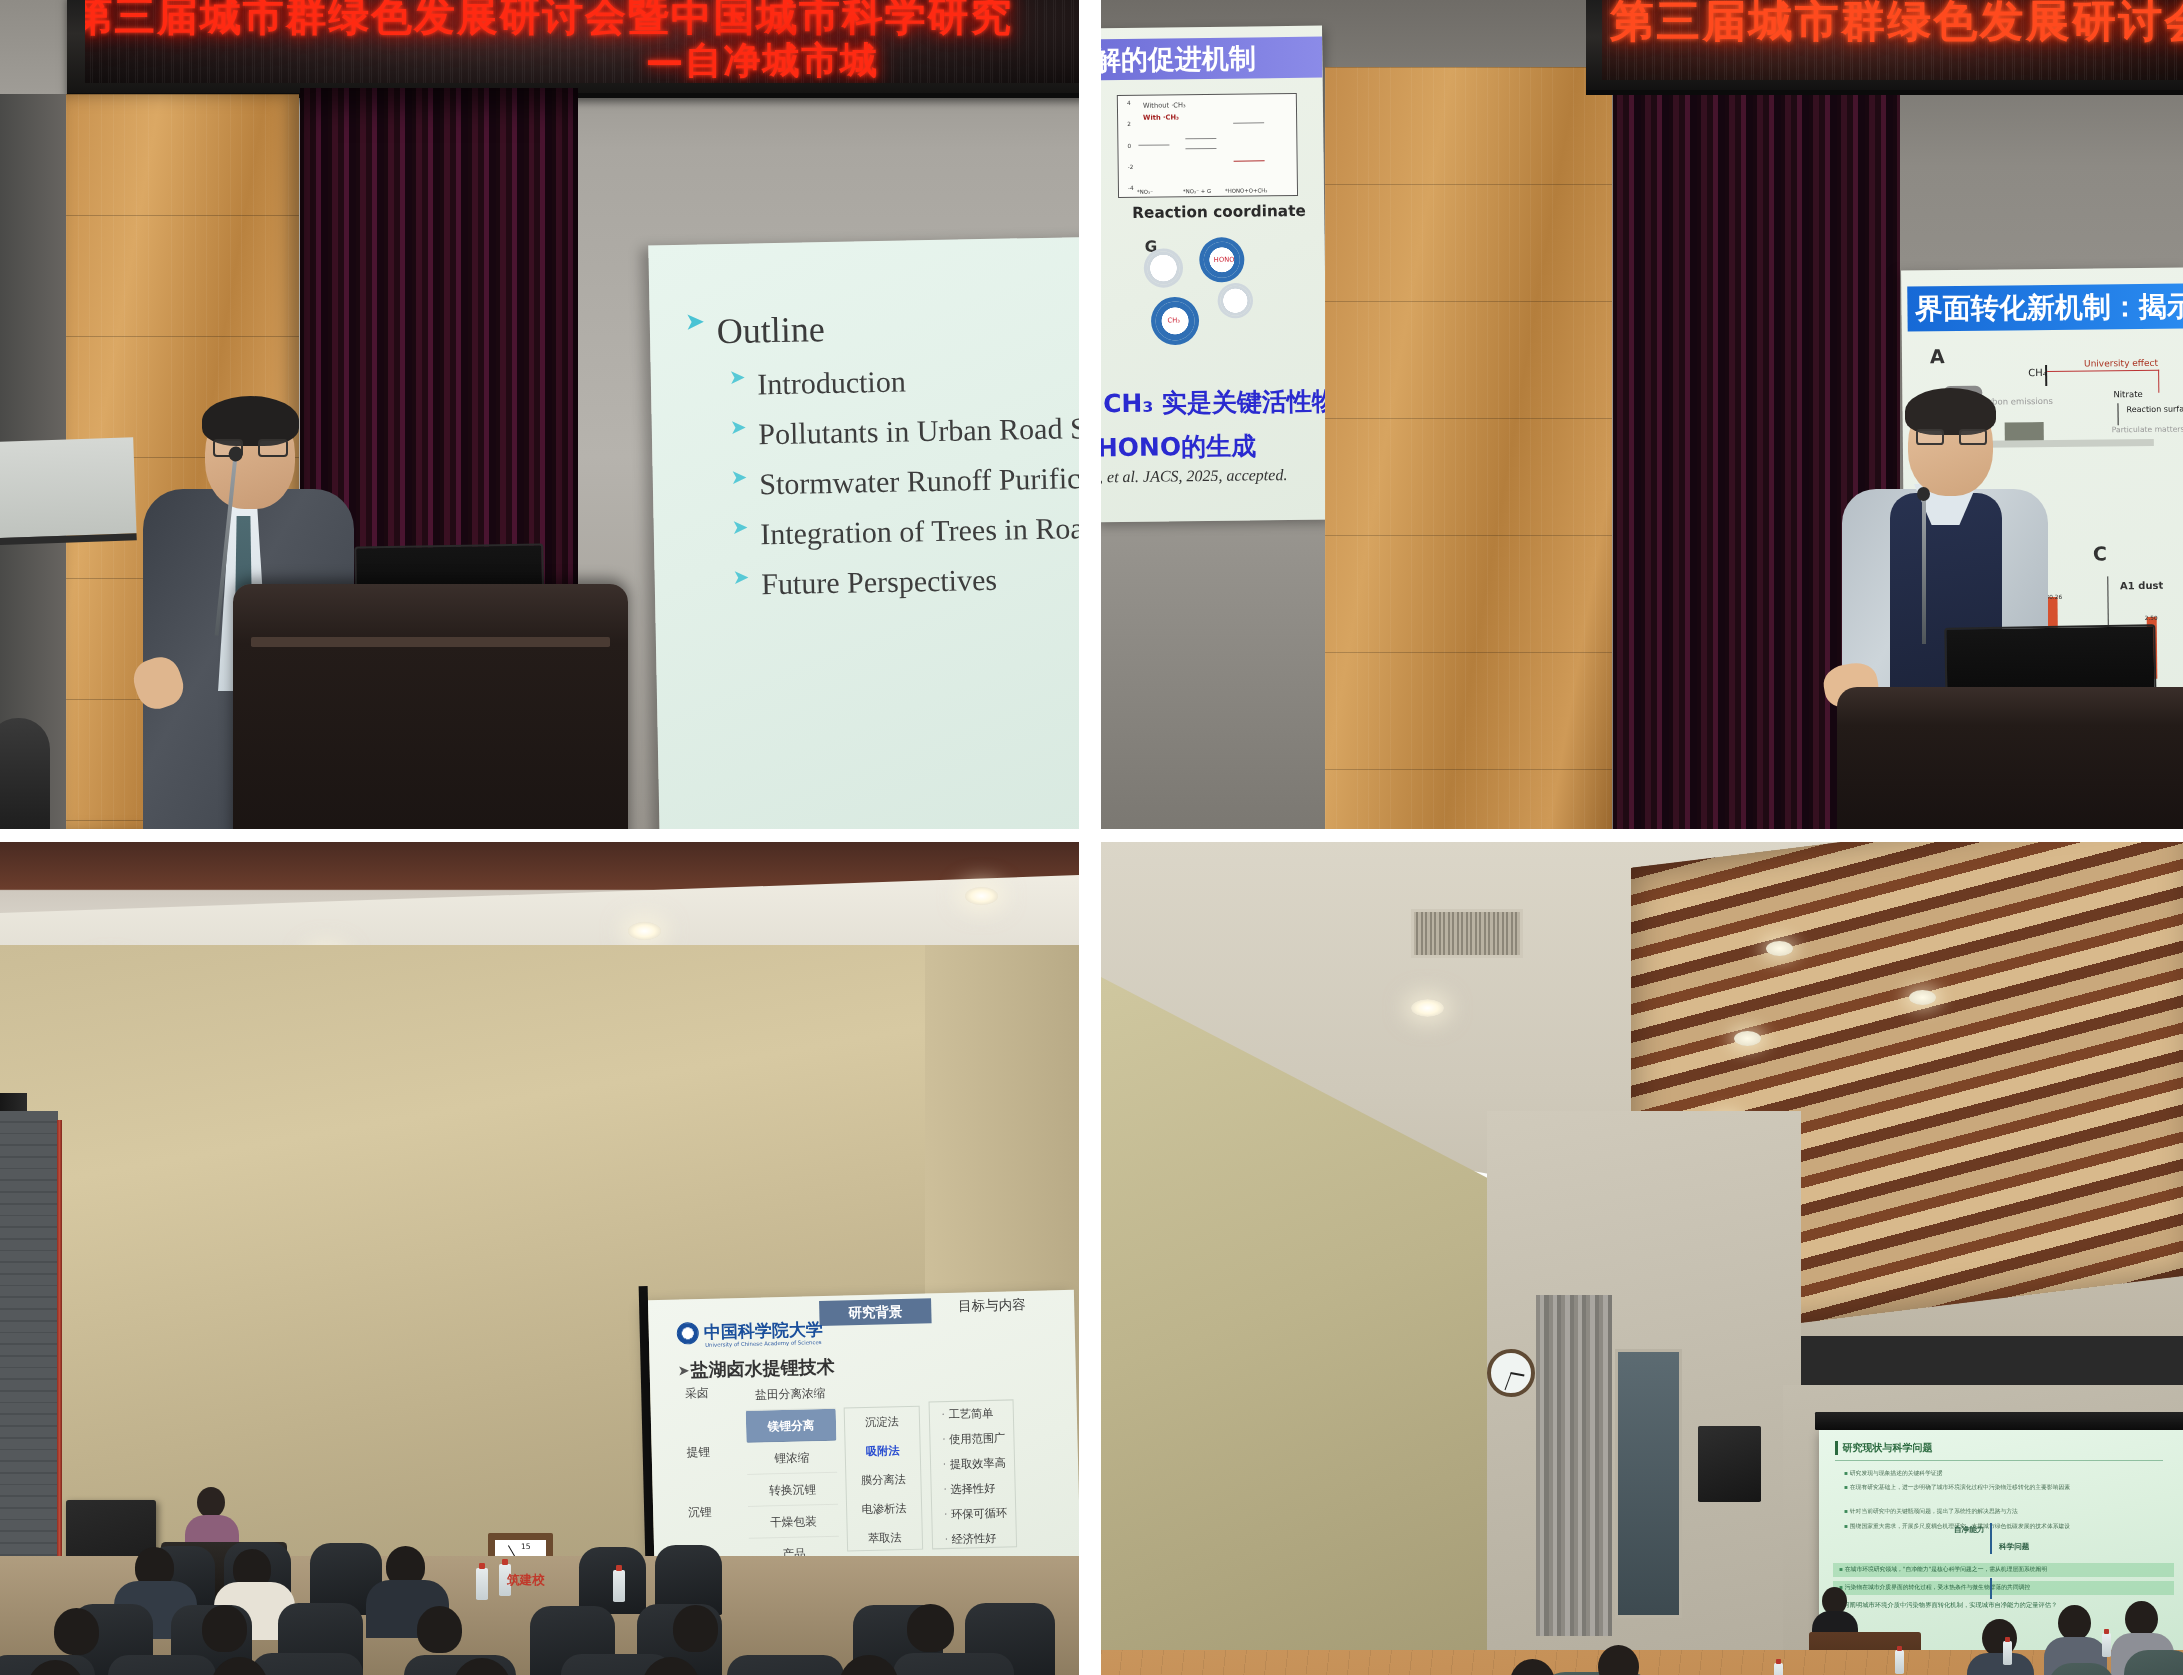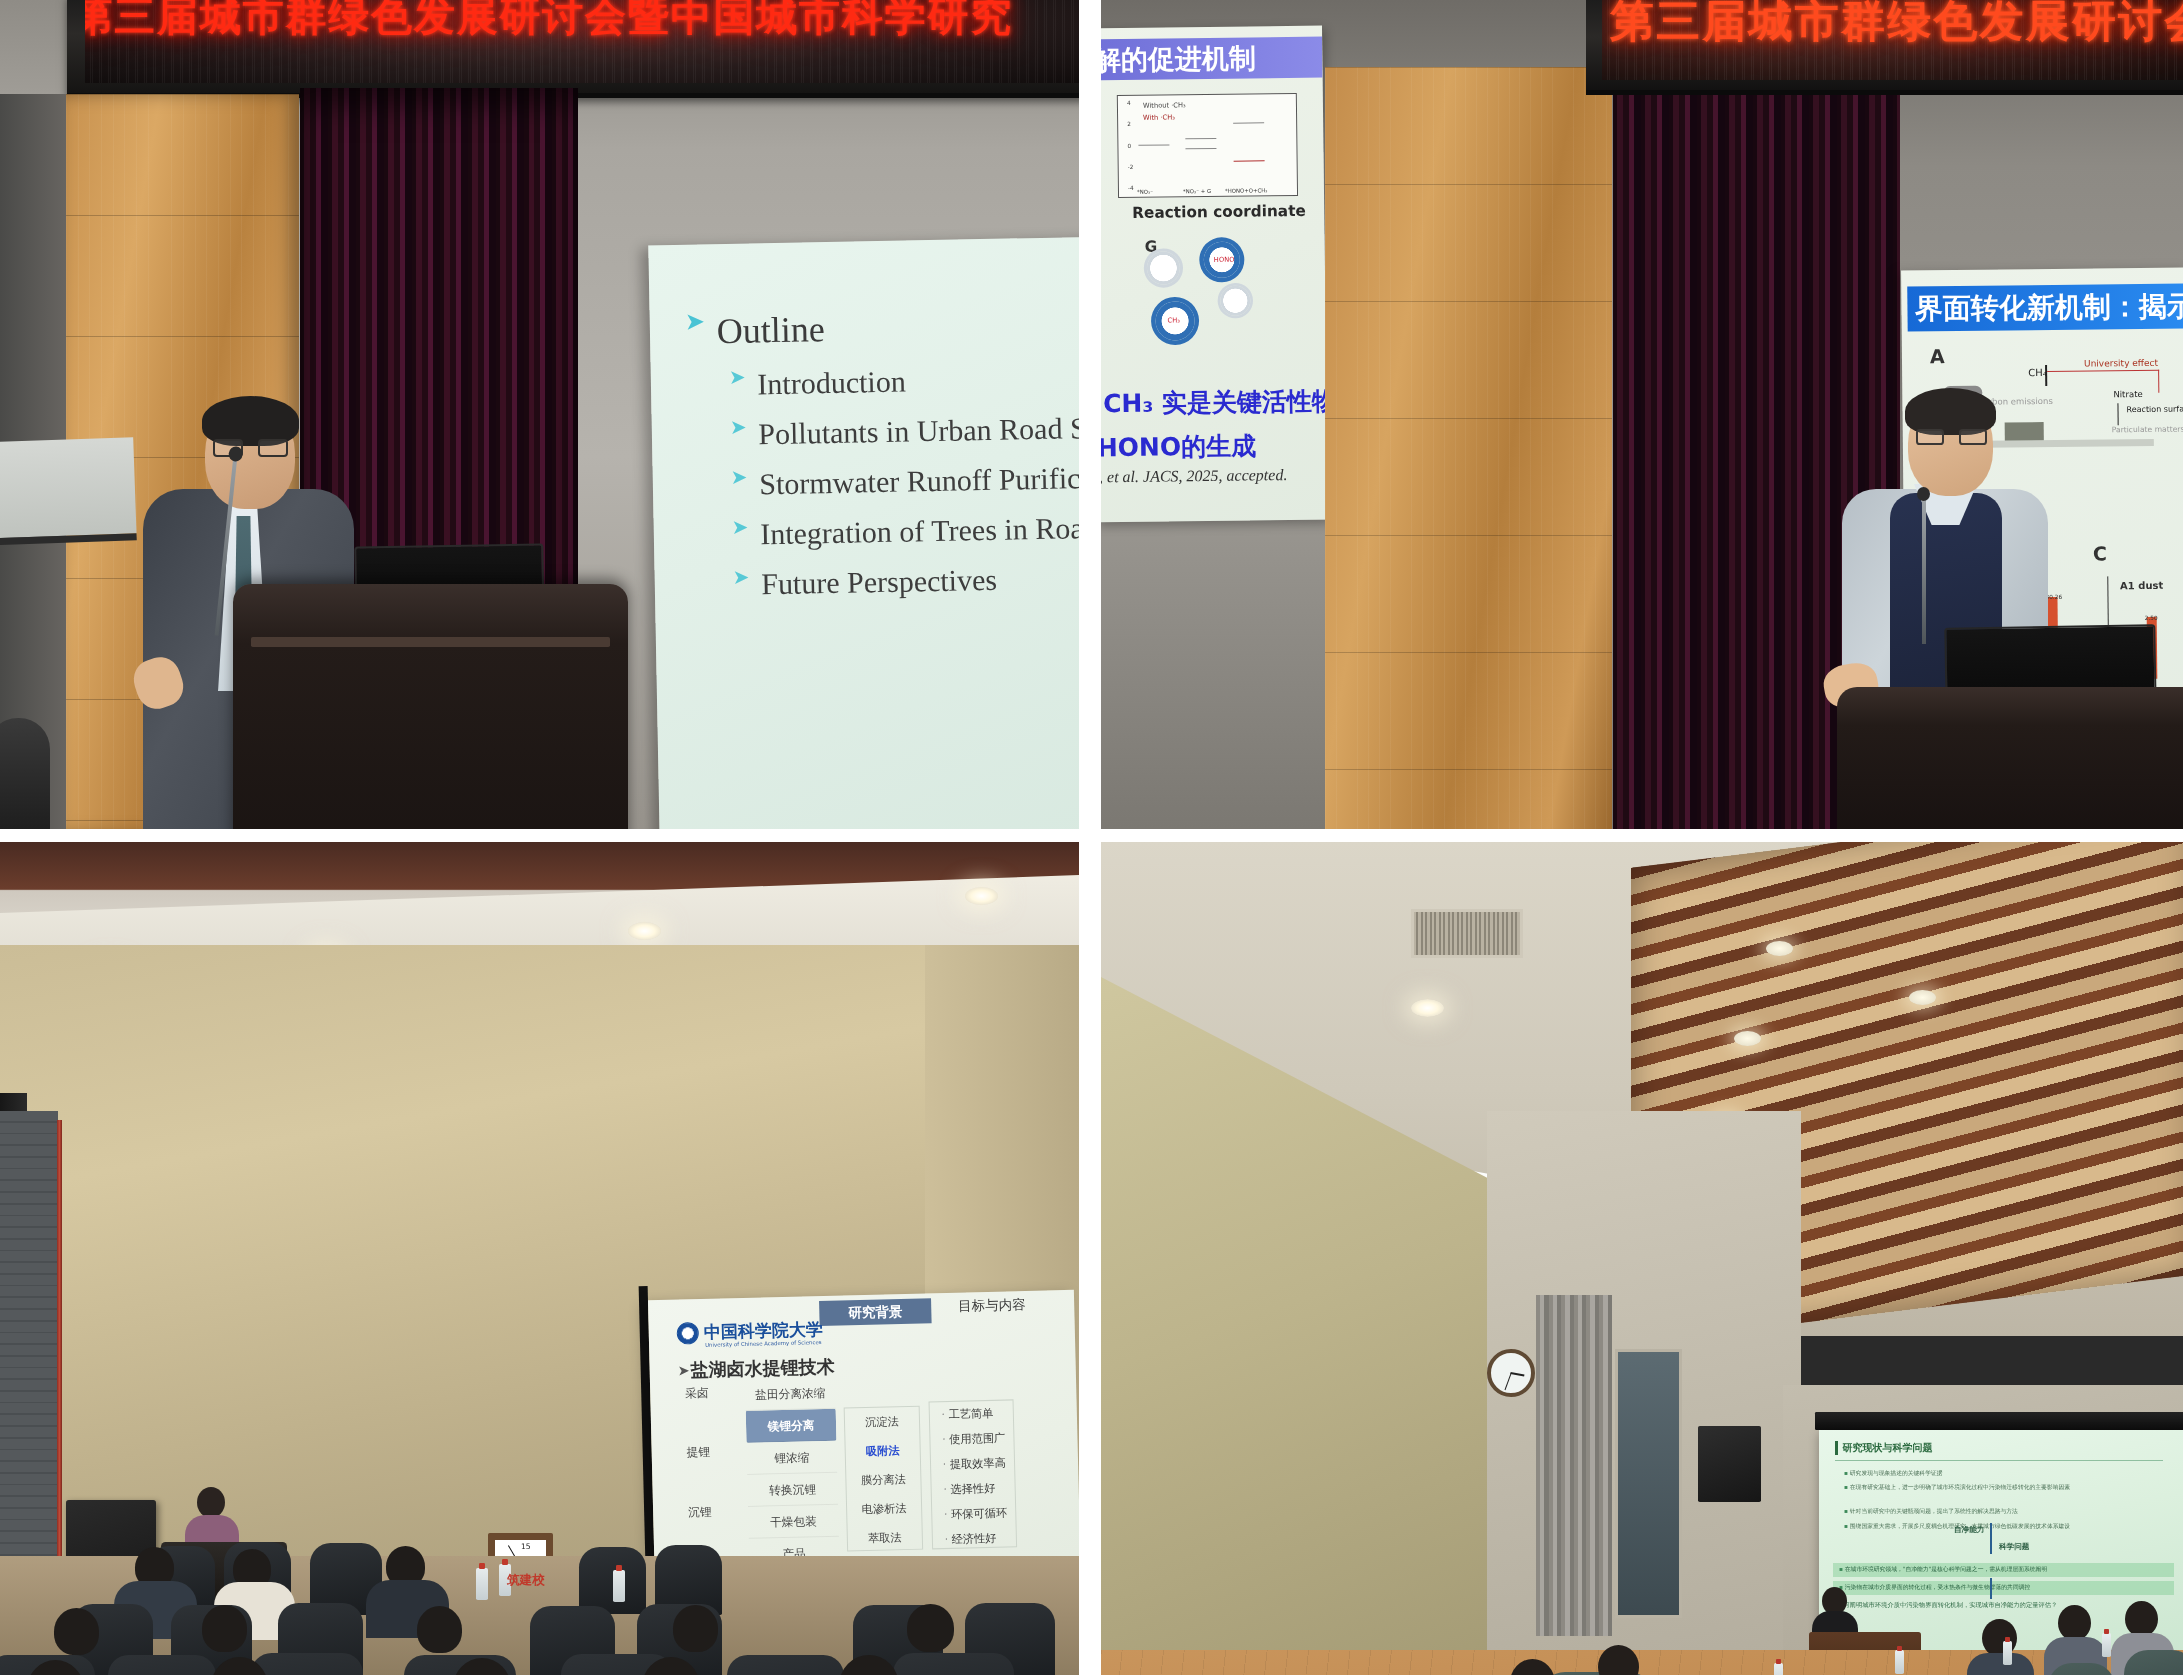--- a/index.html
+++ b/index.html
@@ -201,21 +201,21 @@
     color:#fff; font-size:27px; font-weight:bold; line-height:41px;
     padding-left:4.5px; white-space:nowrap; font-family:"DejaVu Sans", sans-serif;
   }
   .p2-chartbox{
     position:absolute; left:27px; top:67px; width:180px; height:103px;
     background:#fbfcf8; border:1.3px solid #555;
   }
   .p2-chartbox .lgd{ position:absolute; left:25px; font-size:6.7px; color:#444;
      font-family:"DejaVu Sans", sans-serif; white-space:nowrap;}
   .p2-chartbox .lgd.a{ top:6.3px; }
-  .p2-chartbox .lgd.b{ top:18px; color:#a32020; font-weight:normal;}
+  .p2-chartbox .lgd.b{ top:18px; color:#a32020; font-weight:bold;}
   .p2-chartbox .lvl{ position:absolute; height:1.3px; background:#888;}
   .p2-chartbox .lvl.red{ background:#b03030; }
   .p2-chartbox .ax{ position:absolute; left:9px; font-size:5.8px; color:#444; font-family:"DejaVu Sans", sans-serif;}
   .p2-chartbox .xl{ position:absolute; bottom:1.8px; font-size:5.4px; color:#333; font-family:"DejaVu Sans", sans-serif; white-space:nowrap;}
   .p2-rxcoord{
     position:absolute; left:41px; top:176px; font-size:15.3px; color:#2a2a2a;
     font-family:"DejaVu Sans", sans-serif; font-weight:600;
   }
   .p2-gear{
     position:absolute; border-radius:50%;
@@ -526,20 +526,21 @@
 <body>
 
 <div class="grid">
 
   <div class="photo" id="p1">
     <div class="p1-wall"></div>
 
     <div class="p1-ledframe"></div>
     <div class="p1-ledscreen">
       <div class="p1-led-l1">第三届城市群绿色发展研讨会暨中国城市科学研究</div>
+      <div class="p1-led-l2">—自净城市城</div>
     </div>
 
     <div class="p1-wood2"></div>
     <div class="p1-woodpanel"></div>
     <div class="p1-curtain"></div>
     <div class="p1-screen-left"></div>
 
     <div class="p1-slide">
       <div class="slide-row">
         <span class="chev">➤</span>

